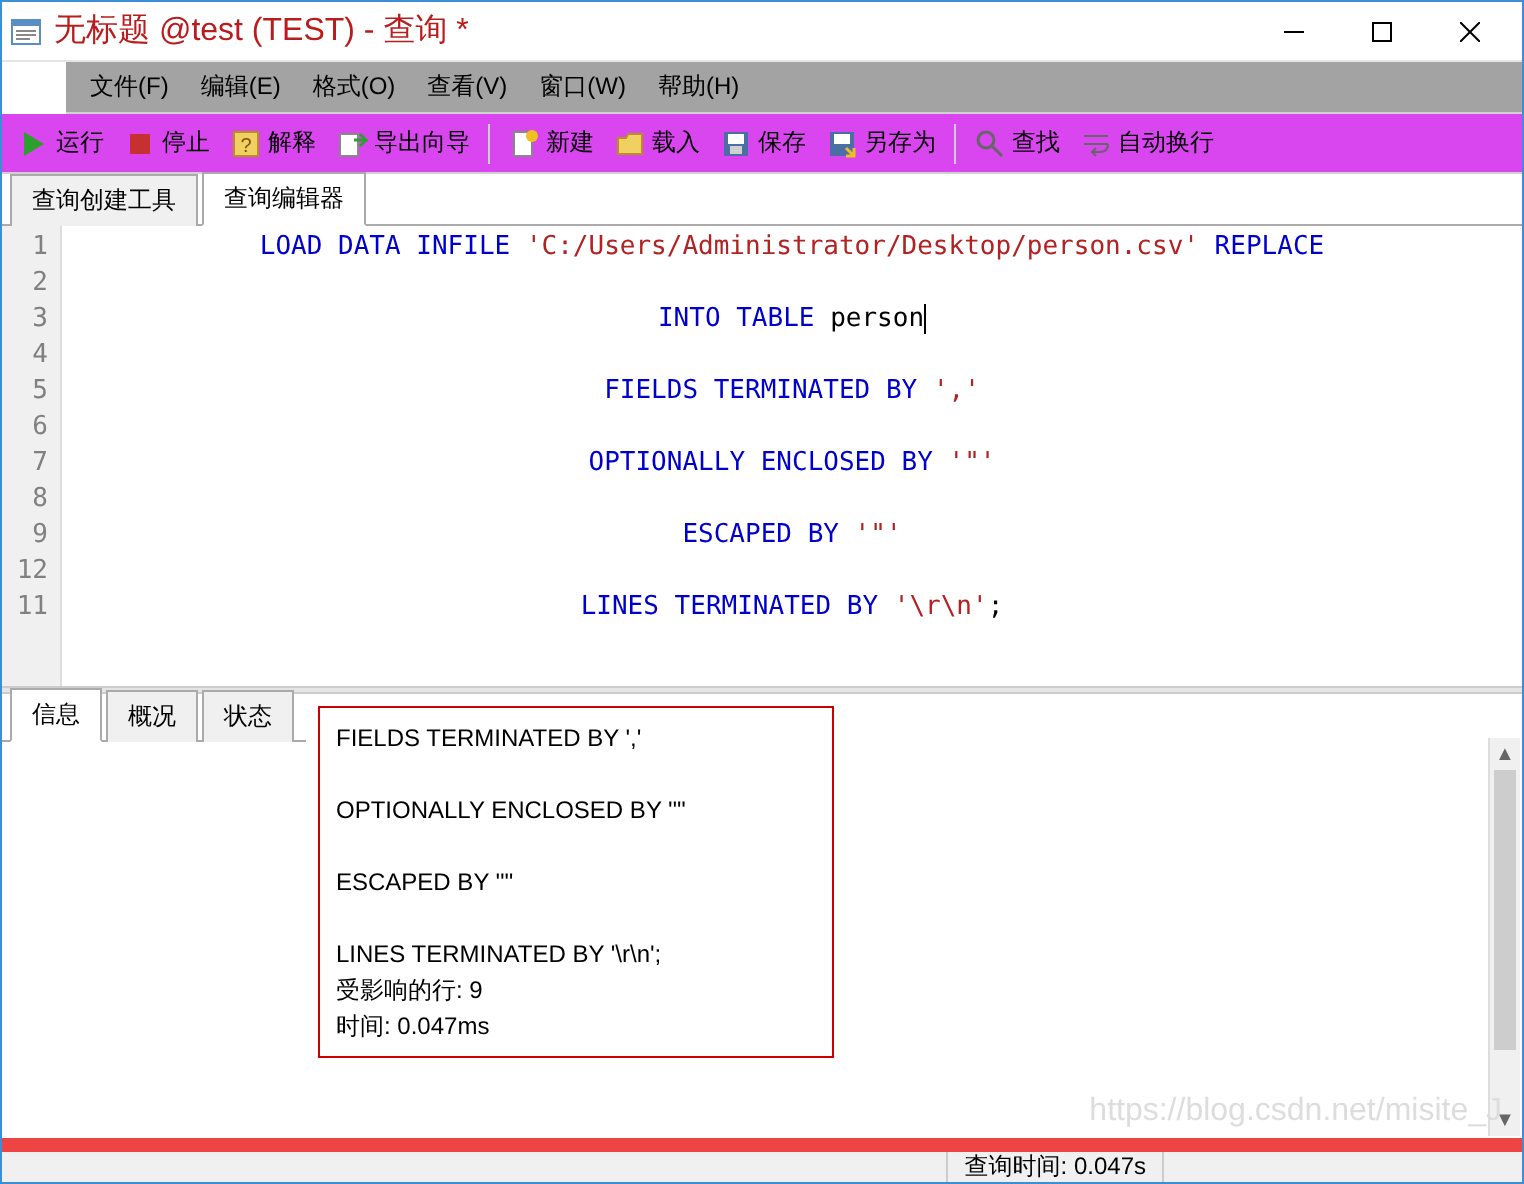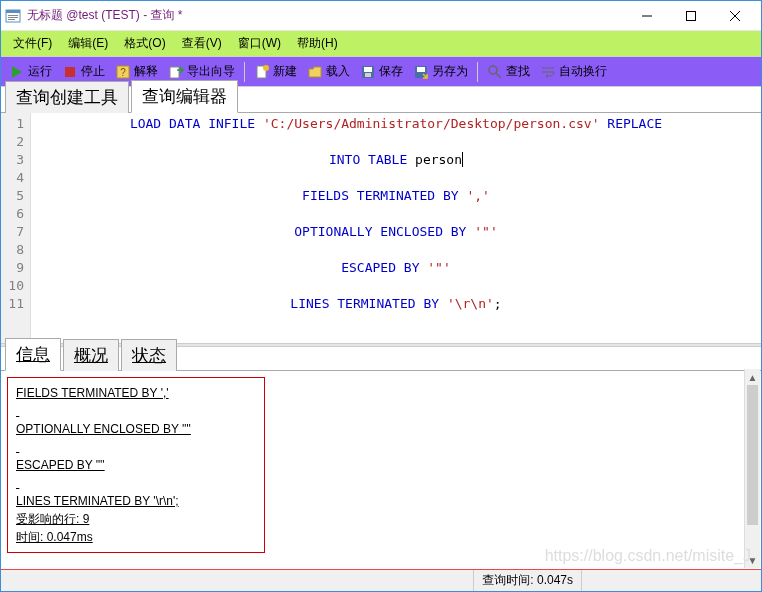--- a/index.html
+++ b/index.html
@@ -1,45 +1,45 @@
 <!DOCTYPE html>
 <html><head>
 <meta charset="utf-8">
 <style>
 * { box-sizing: border-box; margin: 0; padding: 0; }
 body { font-family: "Microsoft YaHei", "Segoe UI", Tahoma, sans-serif; font-size: 12px; background: #fff; color: #000; }
 .window { width: 762px; height: 592px; border: 1px solid #3a8fd8; display: flex; flex-direction: column; background: #fff; }
 .titlebar { height: 30px; background: #fff; display: flex; align-items: center; padding: 0 4px; border-bottom: 1px solid #e5e5e5; }
 .titlebar .icon { width: 16px; height: 16px; margin-right: 6px; }
-.titlebar .title { flex: 1; font-size: 12px; color: #701a75; }
+.titlebar .title { flex: 1; font-size: 16px; color: #b91c1c; }
 .winbtns { display: flex; gap: 0; }
 .winbtn { width: 44px; height: 28px; display: flex; align-items: center; justify-content: center; color: #333; }
-.menubar { height: 26px; display: flex; align-items: center; padding: 0 4px; border-bottom: 1px solid #d0d0d0; background: #bef264; }
+.menubar { height: 26px; display: flex; align-items: center; padding: 0 4px; border-bottom: 1px solid #d0d0d0; background: #a3a3a3; margin-left: 32px; }
 .menuitem { padding: 4px 8px; font-size: 12px; }
-.toolbar { height: 30px; display: flex; align-items: center; padding: 2px 4px; border-bottom: 1px solid #d0d0d0; background: #8b5cf6; gap: 2px; }
+.toolbar { height: 30px; display: flex; align-items: center; padding: 2px 4px; border-bottom: 1px solid #d0d0d0; background: #d946ef; gap: 2px; }
 .tbtn { display: flex; align-items: center; gap: 3px; padding: 3px 4px; font-size: 12px; border-radius: 2px; }
 .tbicon { width: 16px; height: 16px; display: inline-block; }
 .tsep { width: 1px; height: 20px; background: #ccc; margin: 0 3px; }
 .tabrow { height: 26px; display: flex; align-items: flex-end; padding: 0 4px; border-bottom: 1px solid #aaa; background: #fff; }
-.tab { padding: 4px 10px; font-size: 17px; border: 1px solid #aaa; border-bottom: none; background: #f0f0f0; margin-right: 2px; position: relative; top: 1px; }
+.tab { padding: 4px 10px; font-size: 12px; border: 1px solid #aaa; border-bottom: none; background: #f0f0f0; margin-right: 2px; position: relative; top: 1px; }
 .tab.active { background: #fff; border-bottom: 1px solid #fff; }
 .editor { display: flex; flex: 0 0 230px; background: #fff; overflow: auto; font-family: Consolas, monospace; font-size: 13px; }
 .gutter { width: 30px; background: #f0f0f0; color: #808080; text-align: right; padding: 2px 6px 2px 2px; border-right: 1px solid #ddd; line-height: 18px; }
 .code { flex: 1; padding: 2px 6px; line-height: 18px; white-space: pre; text-align: center; }
 .kw { color: #0000cd; }
 .str { color: #b22222; }
 .ident { color: #000000; margin-top: 31px; }
 .cursor { border-right: 1px solid #000; animation: blink 1s step-end infinite; }
 @keyframes blink { 50% { border-color: transparent; } }
 .splitter { height: 4px; background: #e5e5e5; border-top: 1px solid #ccc; border-bottom: 1px solid #ccc; cursor: row-resize; }
-.lower { flex: 1; display: flex; flex-direction: column; text-decoration: underline; }
+.lower { flex: 1; display: flex; flex-direction: row; }
 .lowertabs { height: 24px; display: flex; align-items: flex-end; padding: 0 4px; border-bottom: 1px solid #aaa; background: #fff; }
 .msgarea { flex: 1; padding: 6px; overflow: auto; background: #fff; }
 .msgbox { border: 1px solid #cc0000; padding: 6px 8px; width: 258px; font-size: 12px; line-height: 18px; font-family: "Microsoft YaHei", Tahoma, sans-serif; }
-.statusbar { height: 22px; border-top: 1px solid #ef4444; background: #f0f0f0; display: flex; align-items: center; font-size: 12px; }
+.statusbar { height: 22px; border-top: 7px solid #ef4444; background: #f0f0f0; display: flex; align-items: center; font-size: 12px; }
 .statusbar .cell { border-left: 1px solid #ccc; padding: 0 8px; height: 100%; display: flex; align-items: center; }
 .statusbar .spacer { flex: 1; }
 .watermark { position: absolute; right: 10px; bottom: 26px; color: #ddd; font-size: 16px; pointer-events: none; }
 .window { position: relative; }
 .scrollbar-v { position: absolute; right: 1px; top: 368px; bottom: 23px; width: 16px; background: #f0f0f0; border-left: 1px solid #ddd; }
 .scrollbar-v .thumb { position: absolute; left: 2px; right: 2px; top: 16px; height: 140px; background: #cdcdcd; }
 .scrollbar-v .arr { position: absolute; left: 0; right: 0; height: 16px; display: flex; align-items: center; justify-content: center; color: #666; font-size: 10px; }
 .scrollbar-v .arr.up { top: 0; }
 .scrollbar-v .arr.dn { bottom: 0; }
 </style>
@@ -171,21 +171,21 @@
     <div class="gutter">
       <div>1</div>
       <div>2</div>
       <div>3</div>
       <div>4</div>
       <div>5</div>
       <div>6</div>
       <div>7</div>
       <div>8</div>
       <div>9</div>
-      <div>10</div>
+      <div>12</div>
       <div>11</div>
     </div>
     <div class="code"><div><span class="kw">LOAD DATA INFILE </span><span class="str">'C:/Users/Administrator/Desktop/person.csv'</span><span class="kw"> REPLACE</span></div><div>&nbsp;</div><div><span class="kw">INTO TABLE </span><span class="ident">person</span><span class="cursor"></span></div><div>&nbsp;</div><div><span class="kw">FIELDS TERMINATED BY </span><span class="str">','</span></div><div>&nbsp;</div><div><span class="kw">OPTIONALLY ENCLOSED BY </span><span class="str">'"'</span></div><div>&nbsp;</div><div><span class="kw">ESCAPED BY </span><span class="str">'"'</span></div><div>&nbsp;</div><div><span class="kw">LINES TERMINATED BY </span><span class="str">'\r\n'</span><span>;</span></div></div>
   </div>
 
   <div class="splitter"></div>
 
   <div class="lower">
     <div class="lowertabs">
       <div class="tab active">信息</div>

